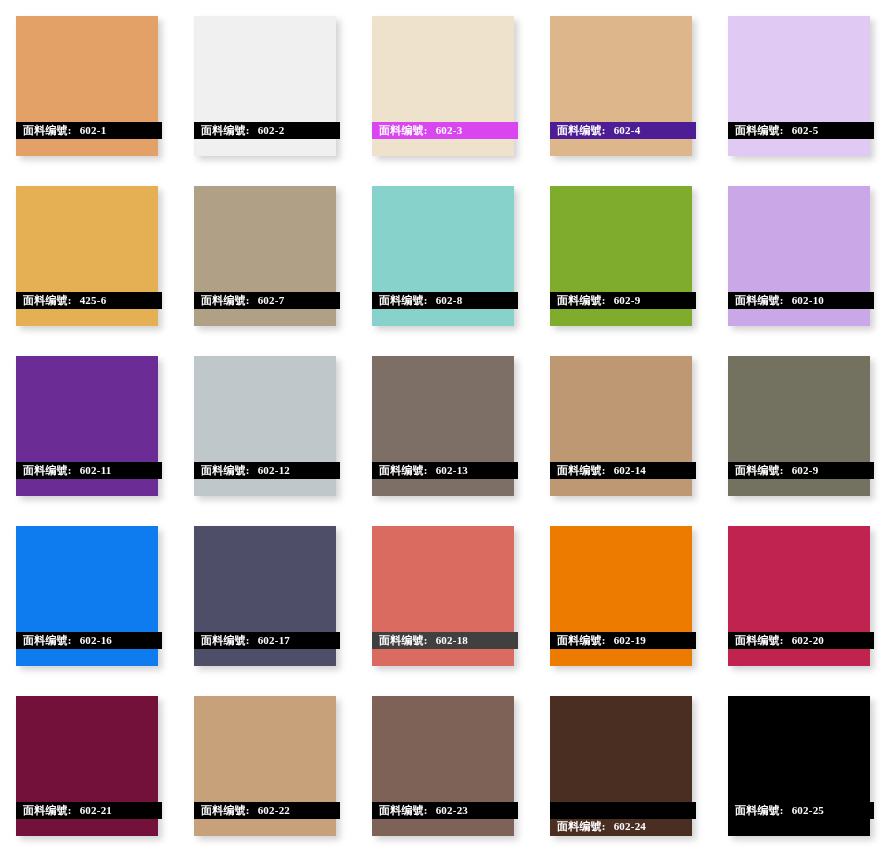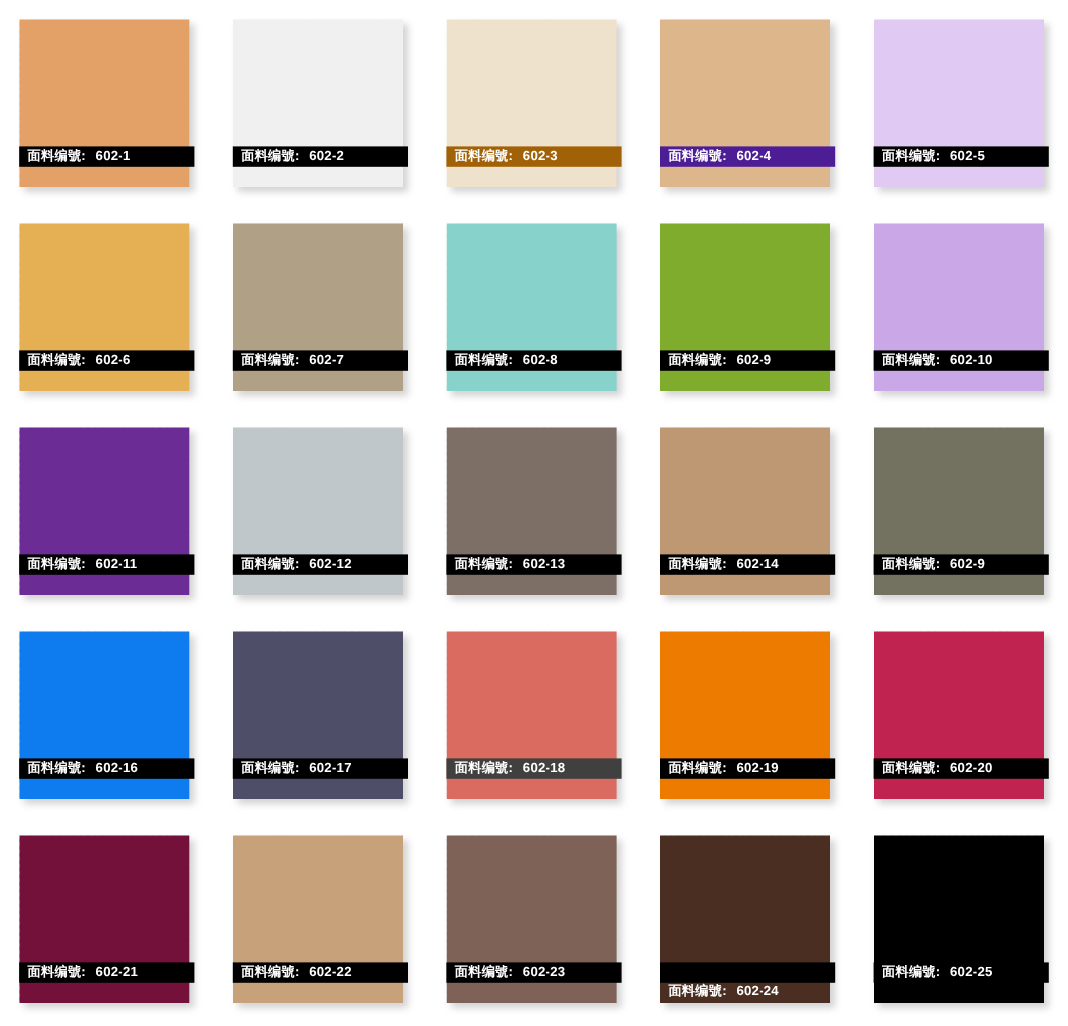--- a/index.html
+++ b/index.html
@@ -98,21 +98,21 @@
     height: 17px;
     background: #000000;
     z-index: 3;
     display: flex;
     align-items: center;
     box-sizing: border-box;
     padding-left: 7px;
   }
   .label-text {
     color: #ffffff;
-    font-family: Liberation Sans, sans-serif;
+    font-family: Liberation Serif, serif;
     font-weight: bold;
     font-size: 11px;
     line-height: 1;
     letter-spacing: 0.2px;
     white-space: nowrap;
   }
   .label-text .code {
     margin-left: 8px;
   }
 </style>
@@ -145,21 +145,21 @@
       </div>
     </div>
     <div class="swatch-cell">
       <div class="swatch-shadow"></div>
       <div class="fabric" style="background: rgb(239, 226, 204);">
         <div class="edge edge-top" style="background: rgb(239, 226, 204);"></div>
         <div class="edge edge-bottom" style="background: rgb(239, 226, 204);"></div>
         <div class="edge edge-left" style="background: rgb(239, 226, 204);"></div>
         <div class="edge edge-right" style="background: rgb(239, 226, 204);"></div>
       </div>
-      <div class="label-bar" style="background: #a16207;">
+      <div class="label-bar" style="background: #d946ef;">
         <div class="label-text" style="color: rgb(255, 255, 255);"><span class="prefix">面料编號:</span><span class="code">602-3</span></div>
       </div>
     </div>
     <div class="swatch-cell">
       <div class="swatch-shadow"></div>
       <div class="fabric" style="background: rgb(222, 182, 139);">
         <div class="edge edge-top" style="background: rgb(222, 182, 139);"></div>
         <div class="edge edge-bottom" style="background: rgb(222, 182, 139);"></div>
         <div class="edge edge-left" style="background: rgb(222, 182, 139);"></div>
         <div class="edge edge-right" style="background: rgb(222, 182, 139);"></div>
@@ -182,21 +182,21 @@
     </div>
     <div class="swatch-cell">
       <div class="swatch-shadow"></div>
       <div class="fabric" style="background: rgb(229, 175, 84);">
         <div class="edge edge-top" style="background: rgb(229, 175, 84);"></div>
         <div class="edge edge-bottom" style="background: rgb(229, 175, 84);"></div>
         <div class="edge edge-left" style="background: rgb(229, 175, 84);"></div>
         <div class="edge edge-right" style="background: rgb(229, 175, 84);"></div>
       </div>
       <div class="label-bar" style="background: rgb(0, 0, 0);">
-        <div class="label-text" style="color: rgb(255, 255, 255);"><span class="prefix">面料编號:</span><span class="code">602-6</span></div>
+        <div class="label-text" style="color: rgb(255, 255, 255);"><span class="prefix">面料编號:</span><span class="code">425-6</span></div>
       </div>
     </div>
     <div class="swatch-cell">
       <div class="swatch-shadow"></div>
       <div class="fabric" style="background: rgb(175, 160, 134);">
         <div class="edge edge-top" style="background: rgb(175, 160, 134);"></div>
         <div class="edge edge-bottom" style="background: rgb(175, 160, 134);"></div>
         <div class="edge edge-left" style="background: rgb(175, 160, 134);"></div>
         <div class="edge edge-right" style="background: rgb(175, 160, 134);"></div>
       </div>

